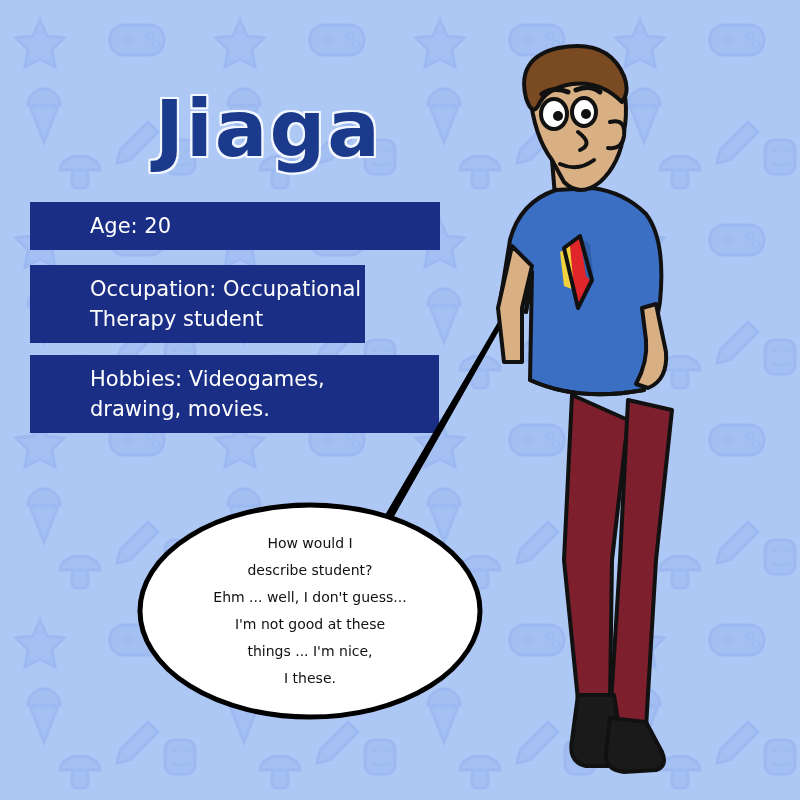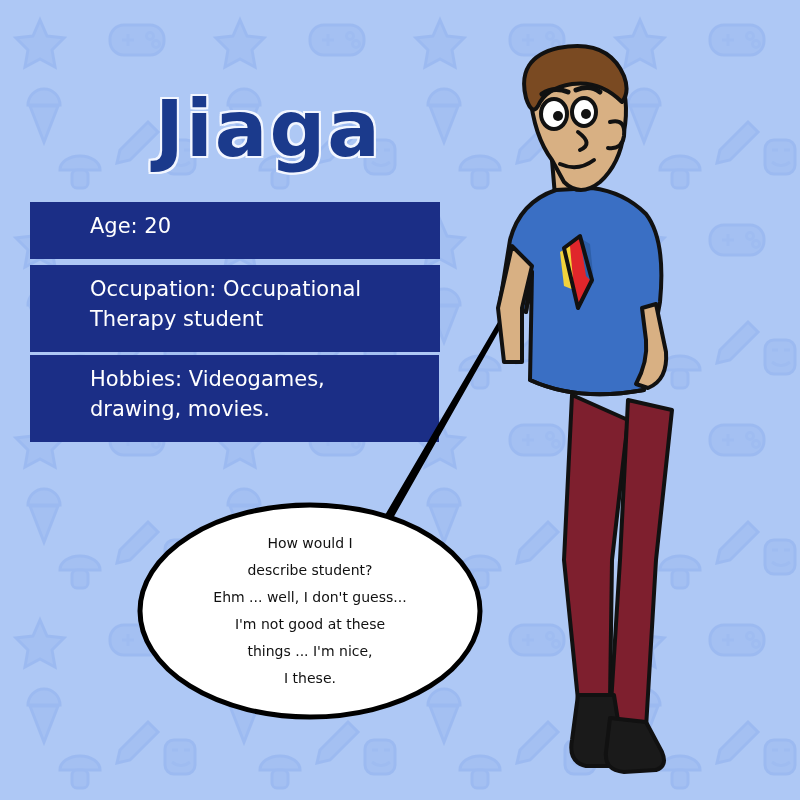--- a/index.html
+++ b/index.html
@@ -39,25 +39,25 @@
     margin-top: 12px;
   }
   
   .info-bar {
     position: absolute;
     background: #1b2e86;
     color: #ffffff;
     font-family: "DejaVu Sans", sans-serif;
     font-size: 21px;
     line-height: 30px;
-    padding: 9px 18px 18px 60px;
+    padding: 9px 18px 9px 60px;
     box-sizing: border-box;
   }
   #bar-age   { left: 30px; top: 202px; width: 410px; }
-  #bar-occ   { left: 30px; top: 265px; width: 410px; }
+  #bar-occ   { left: 30px; top: 265px; width: 335px; }
   #bar-hob   { left: 30px; top: 355px; width: 409px; }
   .bar-line { display: block; white-space: pre; }
 
   
   #bubble {
     position: absolute;
     left: 140px;
     top: 505px;
     width: 340px;
     height: 212px;

